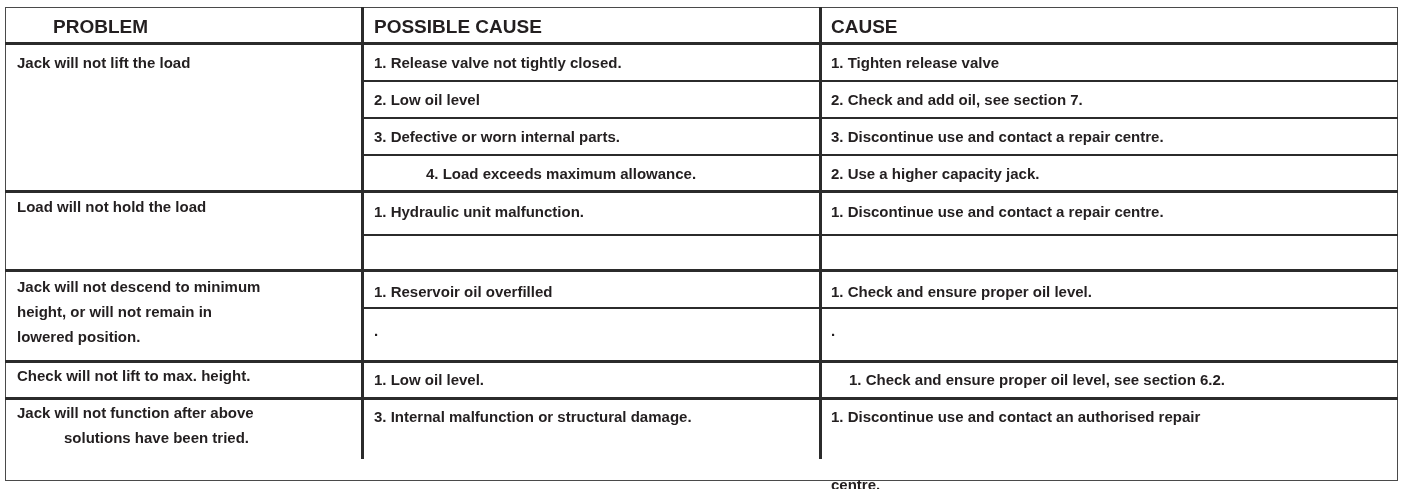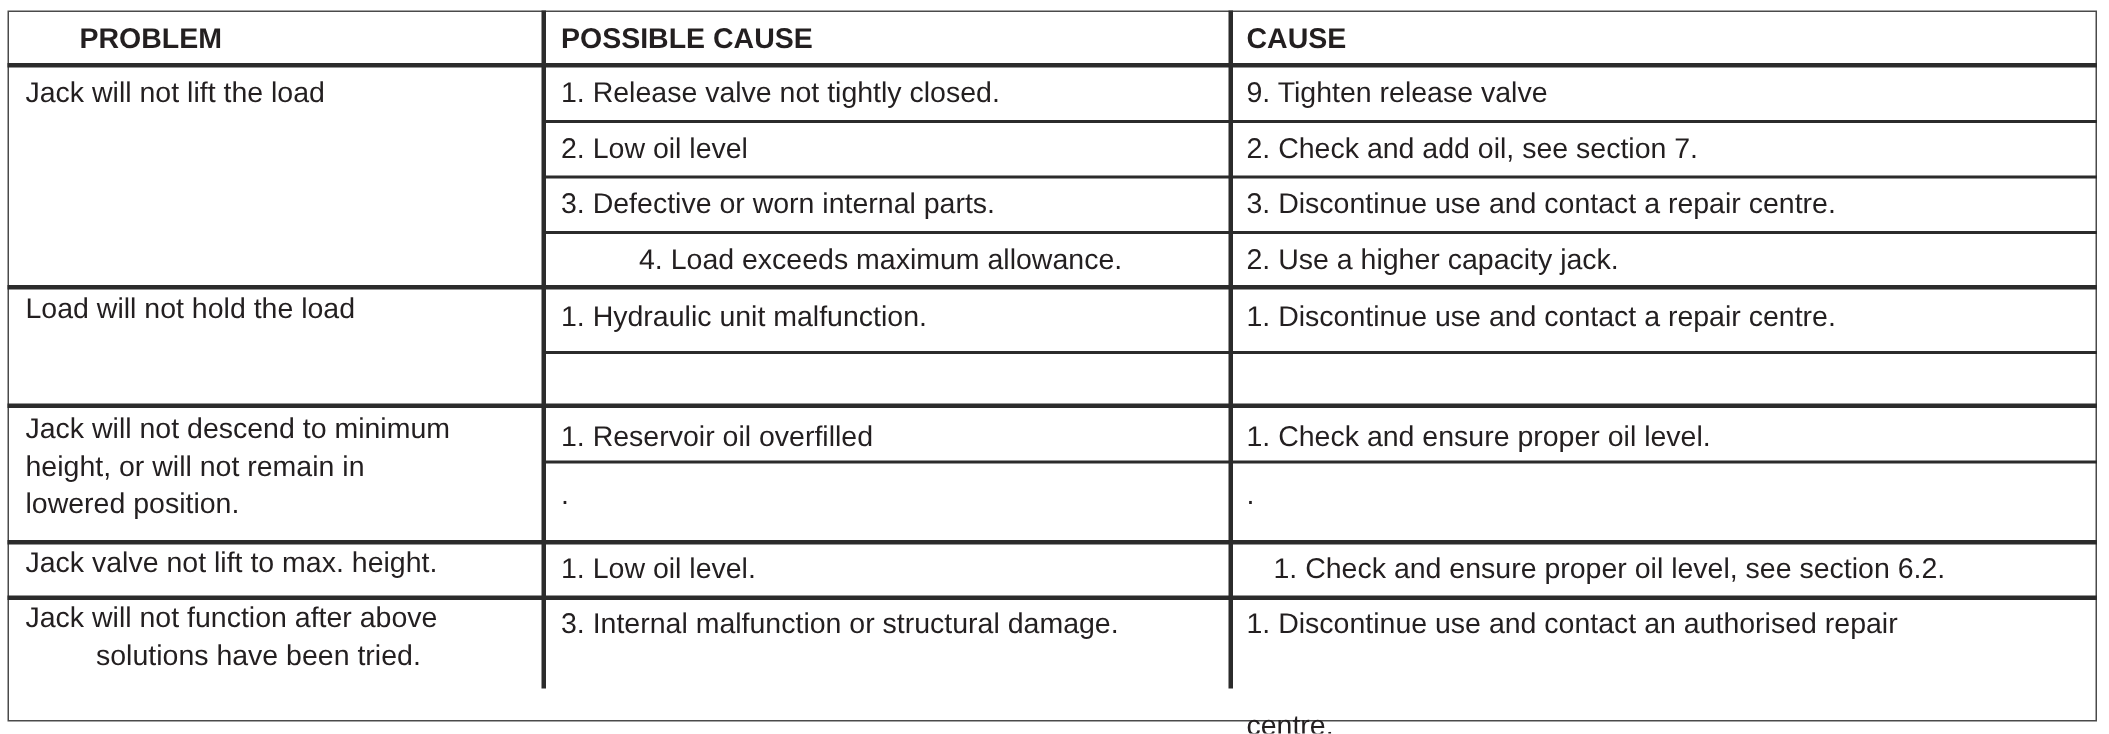--- a/index.html
+++ b/index.html
@@ -2,21 +2,21 @@
 <html><head>
   <meta charset="utf-8">
   <style>
     html, body { margin: 0; padding: 0; background: #ffffff; }
     body { width: 1406px; height: 489px; position: relative; overflow: hidden;
            font-family: "Liberation Sans", sans-serif; color: #231f20; }
     .frame { position: absolute; left: 5px; top: 7px; width: 1393px; height: 474px;
              border: 1.5px solid #4a4a4a; box-sizing: border-box; }
     .hline { position: absolute; height: 3px; background: #2b2b2b; }
     .vline { position: absolute; width: 3px; background: #2b2b2b; }
-    .cell { position: absolute; font-size: 19px; line-height: 25px; white-space: nowrap; }
+    .cell { position: absolute; font-size: 15px; line-height: 25px; white-space: nowrap; font-weight: bold; }
     .hdr { font-weight: bold; font-size: 19px; }
   </style>
 </head>
 <body>
 
 <div class="frame"></div>
 
 <div class="hline" style="left:5px;top:42px;width:1393px;"></div>
 <div class="hline" style="left:362px;top:80px;width:1036px;height:2px;"></div>
 <div class="hline" style="left:362px;top:117px;width:1036px;height:2px;"></div>
@@ -30,21 +30,21 @@
 
 <div class="vline" style="left:361px;top:7px;height:452px;"></div>
 <div class="vline" style="left:819px;top:7px;height:452px;"></div>
 
 <div class="cell hdr" style="left:17px;top:14px;margin-left:36px;">PROBLEM</div>
 <div class="cell hdr" style="left:374px;top:14px;">POSSIBLE CAUSE</div>
 <div class="cell hdr" style="left:831px;top:14px;">CAUSE</div>
 
 <div class="cell" style="left:17px;top:50px;">Jack will not lift the load</div>
 <div class="cell" style="left:374px;top:50px;">1. Release valve not tightly closed.</div>
-<div class="cell" style="left:831px;top:50px;">9. Tighten release valve</div>
+<div class="cell" style="left:831px;top:50px;">1. Tighten release valve</div>
 <div class="cell" style="left:374px;top:87px;">2. Low oil level</div>
 <div class="cell" style="left:831px;top:87px;">2. Check and add oil, see section 7.</div>
 <div class="cell" style="left:374px;top:124px;">3. Defective or worn internal parts.</div>
 <div class="cell" style="left:831px;top:124px;">3. Discontinue use and contact a repair centre.</div>
 <div class="cell" style="left:394px;top:161px;margin-left:32px;">4. Load exceeds maximum allowance.</div>
 <div class="cell" style="left:831px;top:161px;">2. Use a higher capacity jack.</div>
 
 <div class="cell" style="left:17px;top:194px;">Load will not hold the load</div>
 <div class="cell" style="left:374px;top:199px;">1. Hydraulic unit malfunction.</div>
 <div class="cell" style="left:831px;top:199px;">1. Discontinue use and contact a repair centre.</div>
@@ -52,21 +52,21 @@
 <div class="cell" style="left:831px;top:241px;"></div>
 
 <div class="cell" style="left:17px;top:274px;">Jack will not descend to minimum</div>
 <div class="cell" style="left:17px;top:299px;">height, or will not remain in</div>
 <div class="cell" style="left:17px;top:324px;">lowered position.</div>
 <div class="cell" style="left:374px;top:279px;">1. Reservoir oil overfilled</div>
 <div class="cell" style="left:831px;top:279px;">1. Check and ensure proper oil level.</div>
 <div class="cell" style="left:374px;top:318px;">.</div>
 <div class="cell" style="left:831px;top:318px;">.</div>
 
-<div class="cell" style="left:17px;top:363px;">Jack valve not lift to max. height.</div>
+<div class="cell" style="left:17px;top:363px;">Check will not lift to max. height.</div>
 <div class="cell" style="left:374px;top:367px;">1. Low oil level.</div>
 <div class="cell" style="left:831px;top:367px;margin-left:18px;">1. Check and ensure proper oil level, see section 6.2.</div>
 
 <div class="cell" style="left:17px;top:400px;text-align:center;">Jack will not function after above</div>
 <div class="cell" style="left:17px;top:425px;margin-left:47px;">solutions have been tried.</div>
 <div class="cell" style="left:374px;top:404px;">3. Internal malfunction or structural damage.</div>
 <div class="cell" style="left:831px;top:404px;">1. Discontinue use and contact an authorised repair</div>
 <div class="cell" style="left:831px;top:429px;margin-top:43px;">centre.</div>
 
 </body></html>

